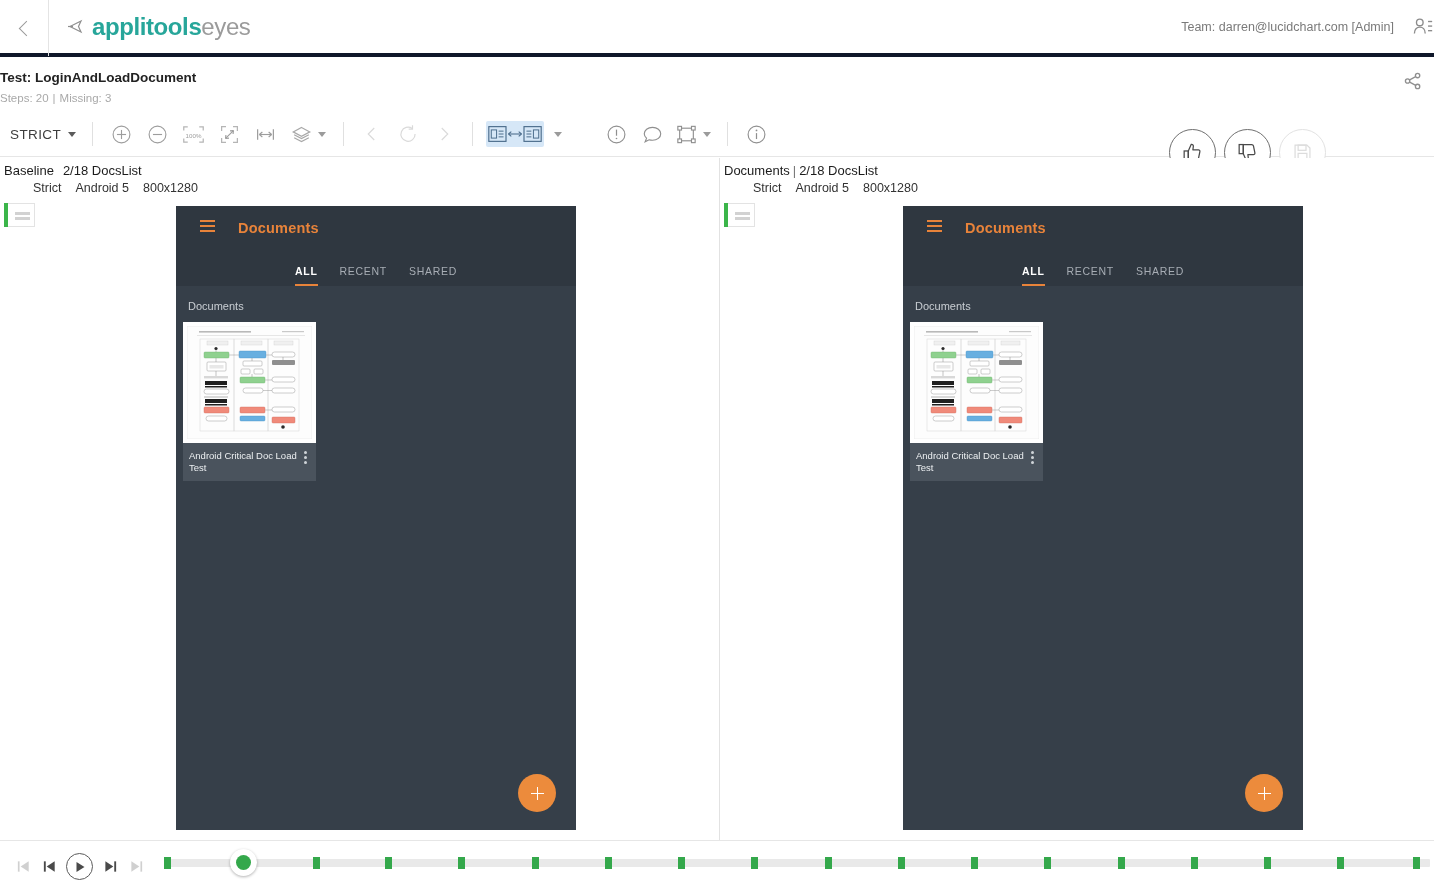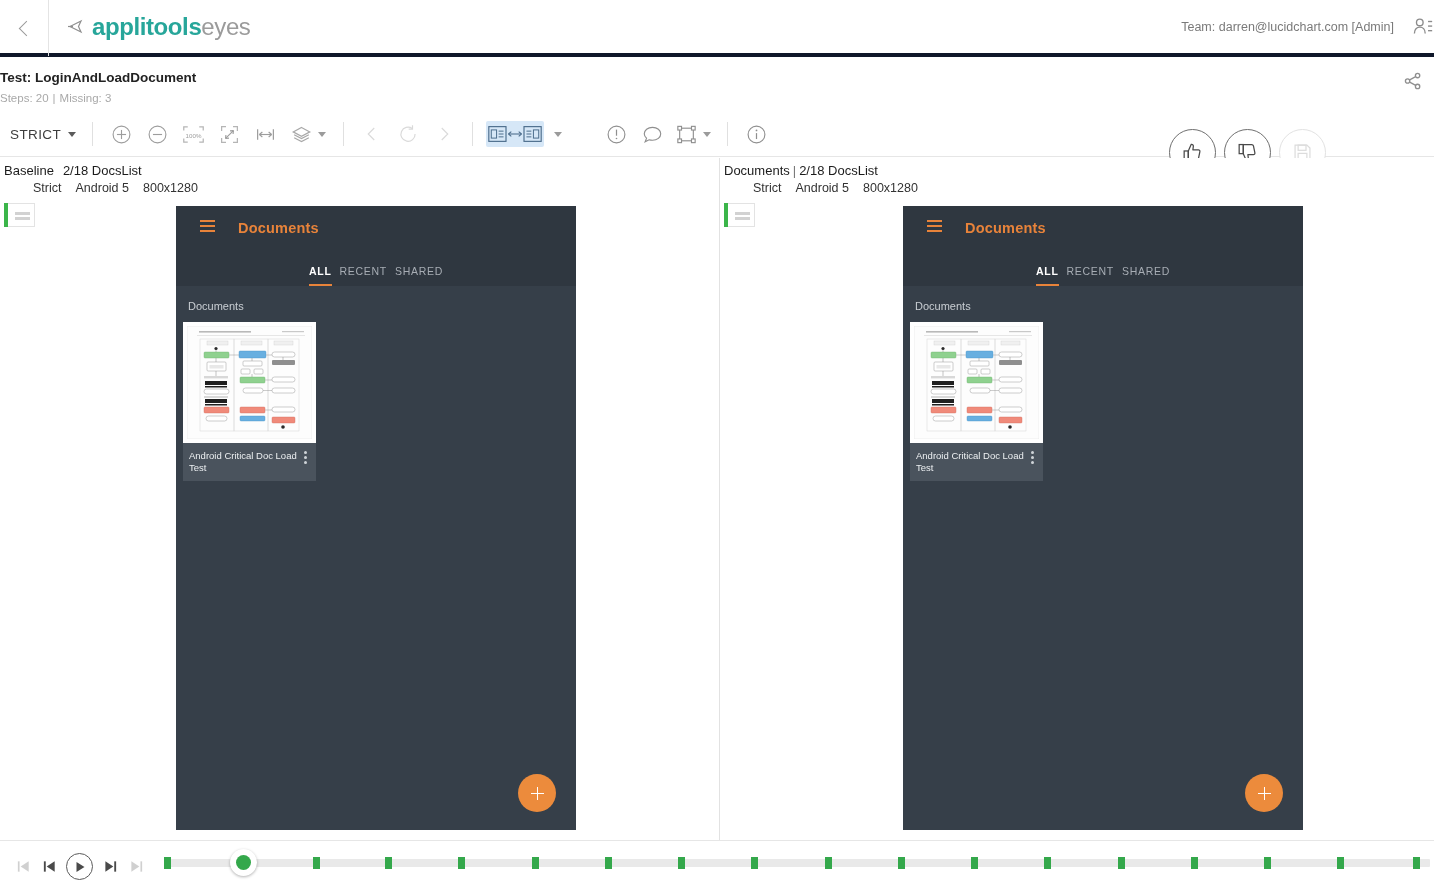--- a/index.html
+++ b/index.html
@@ -189,21 +189,21 @@
   }
   .hamburger { width: 15px; }
   .hamburger i { display: block; height: 2px; background: #e8833a; margin-bottom: 3px; }
   .app-title {
     color: #e8833a; font-size: 14.5px; font-weight: bold;
     margin-left: 23px; letter-spacing: 0.2px;
   }
   .tabs {
     height: 37px; background: #2f3740;
     display: flex; align-items: flex-end; justify-content: center;
-    gap: 8px; padding-bottom: 0;
+    gap: 22px; padding-bottom: 0;
   }
   .tab {
     font-size: 10.5px; color: #a7adb4; letter-spacing: 0.7px;
     padding-bottom: 7px; cursor: pointer;
     border-bottom: 2.5px solid transparent;
   }
   .tab.active { color: #ffffff; font-weight: bold; border-bottom-color: #e8833a; }
 
   .section-label {
     color: #c9ced3; font-size: 11px;

